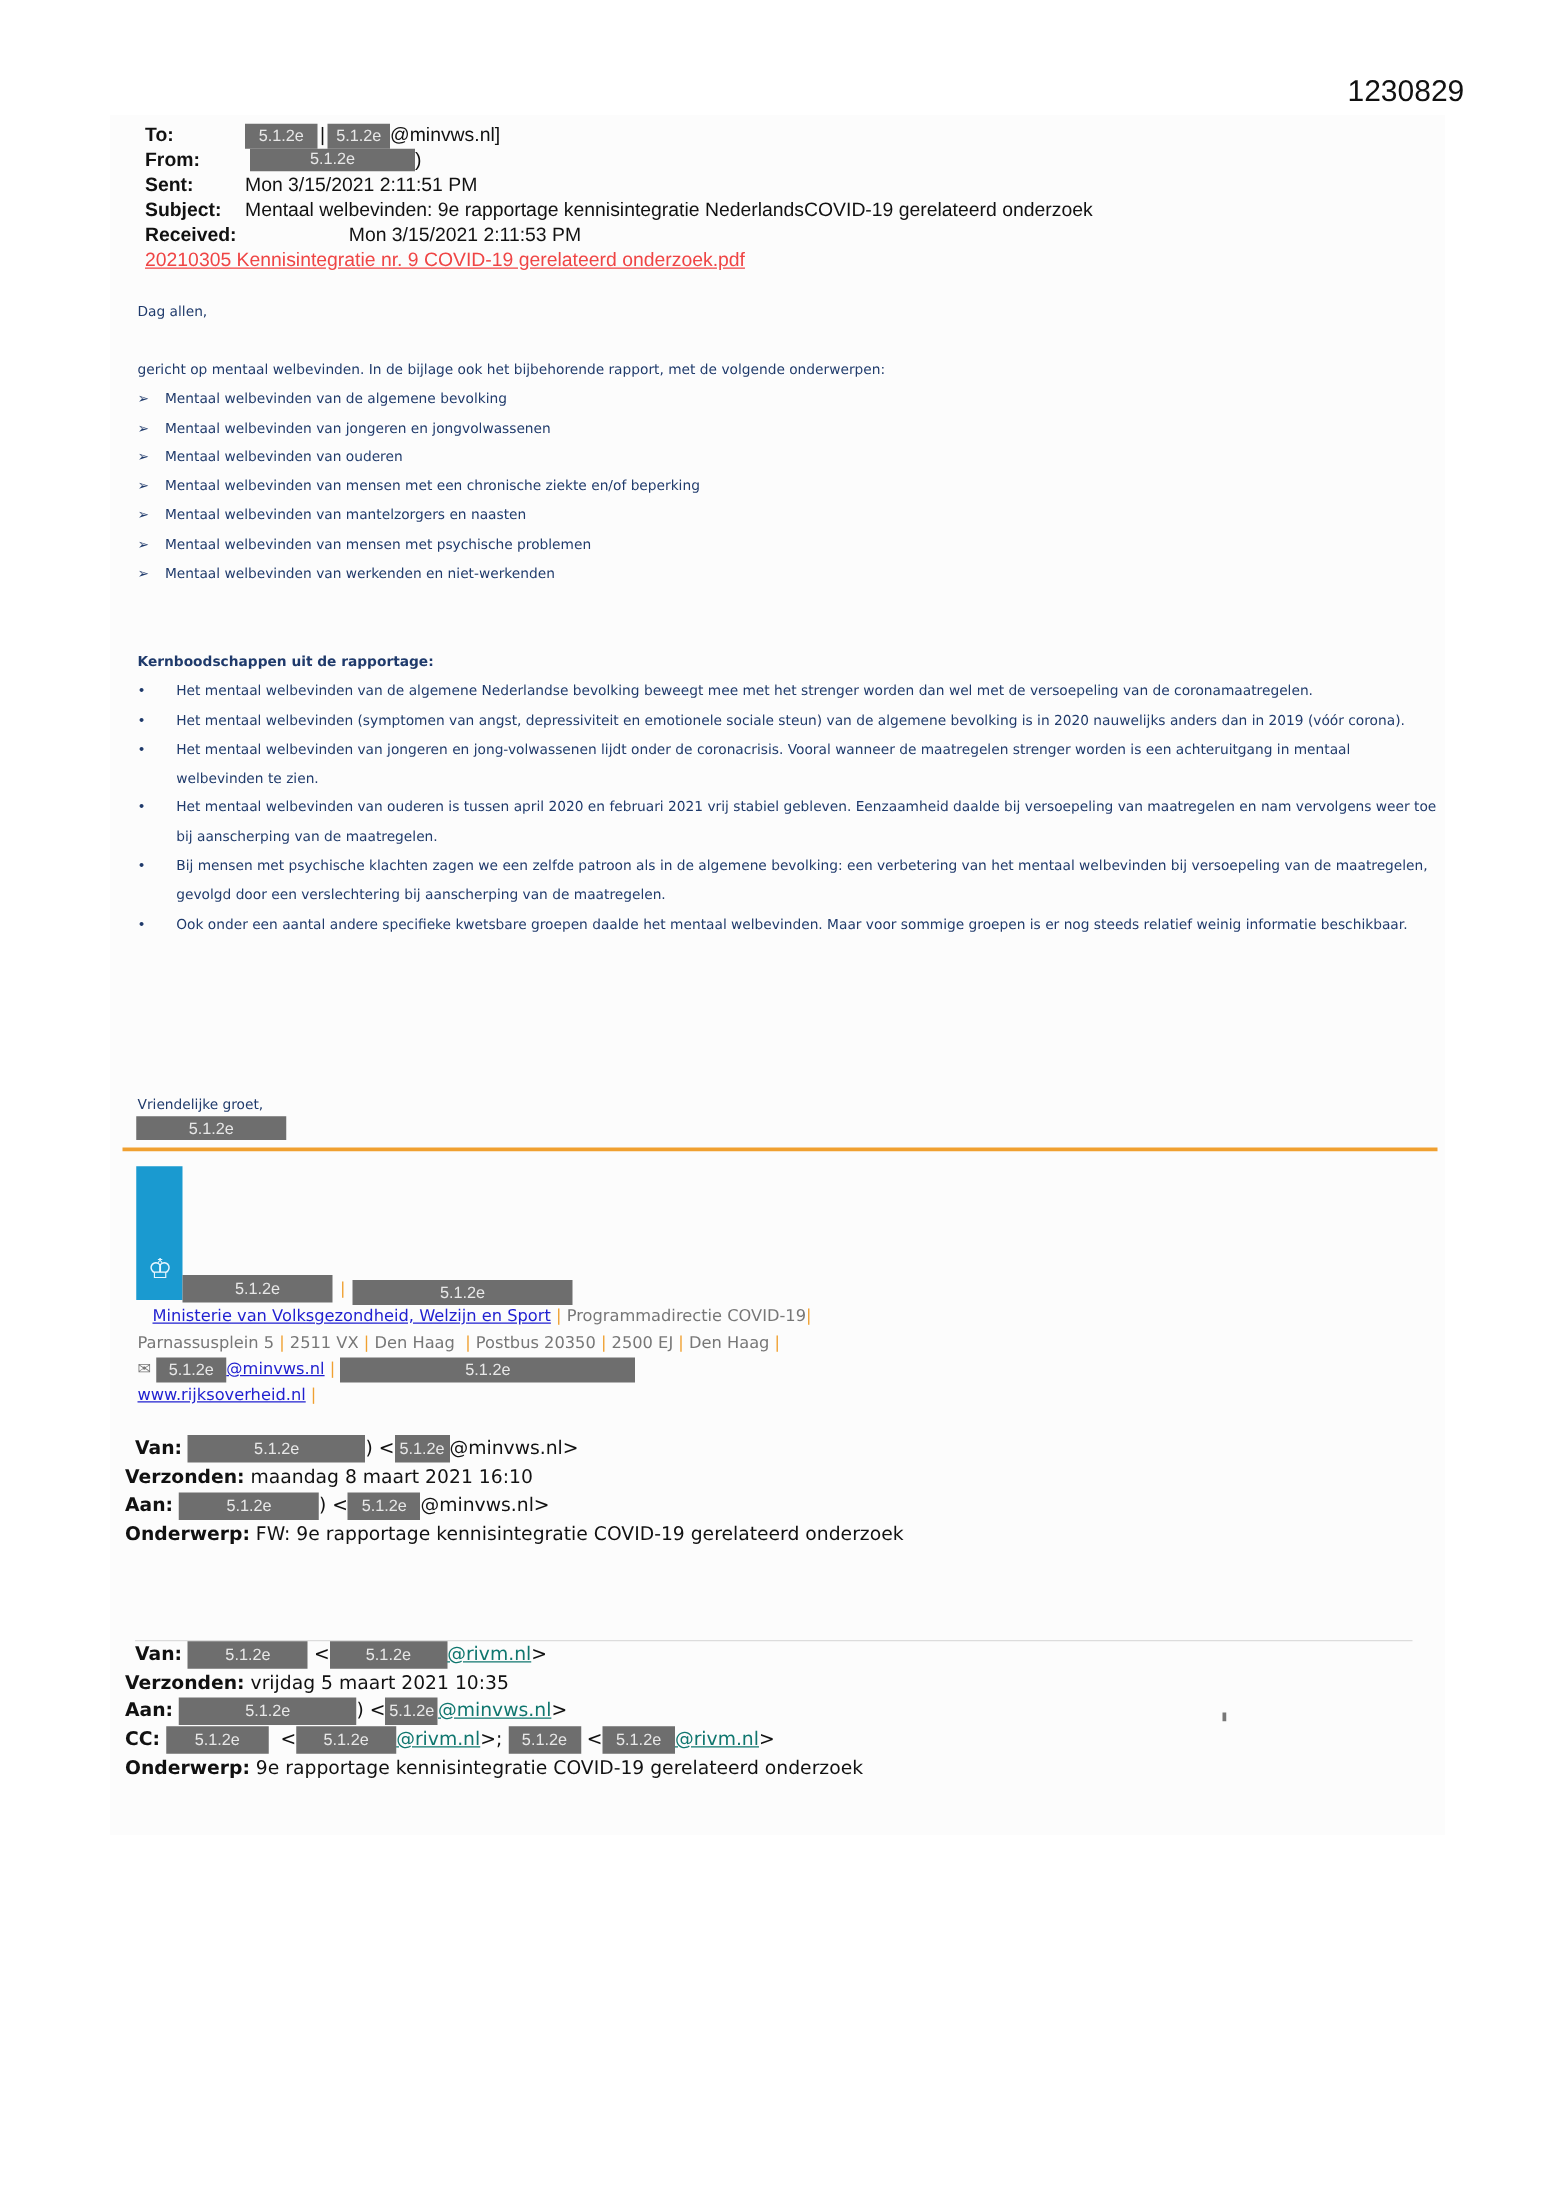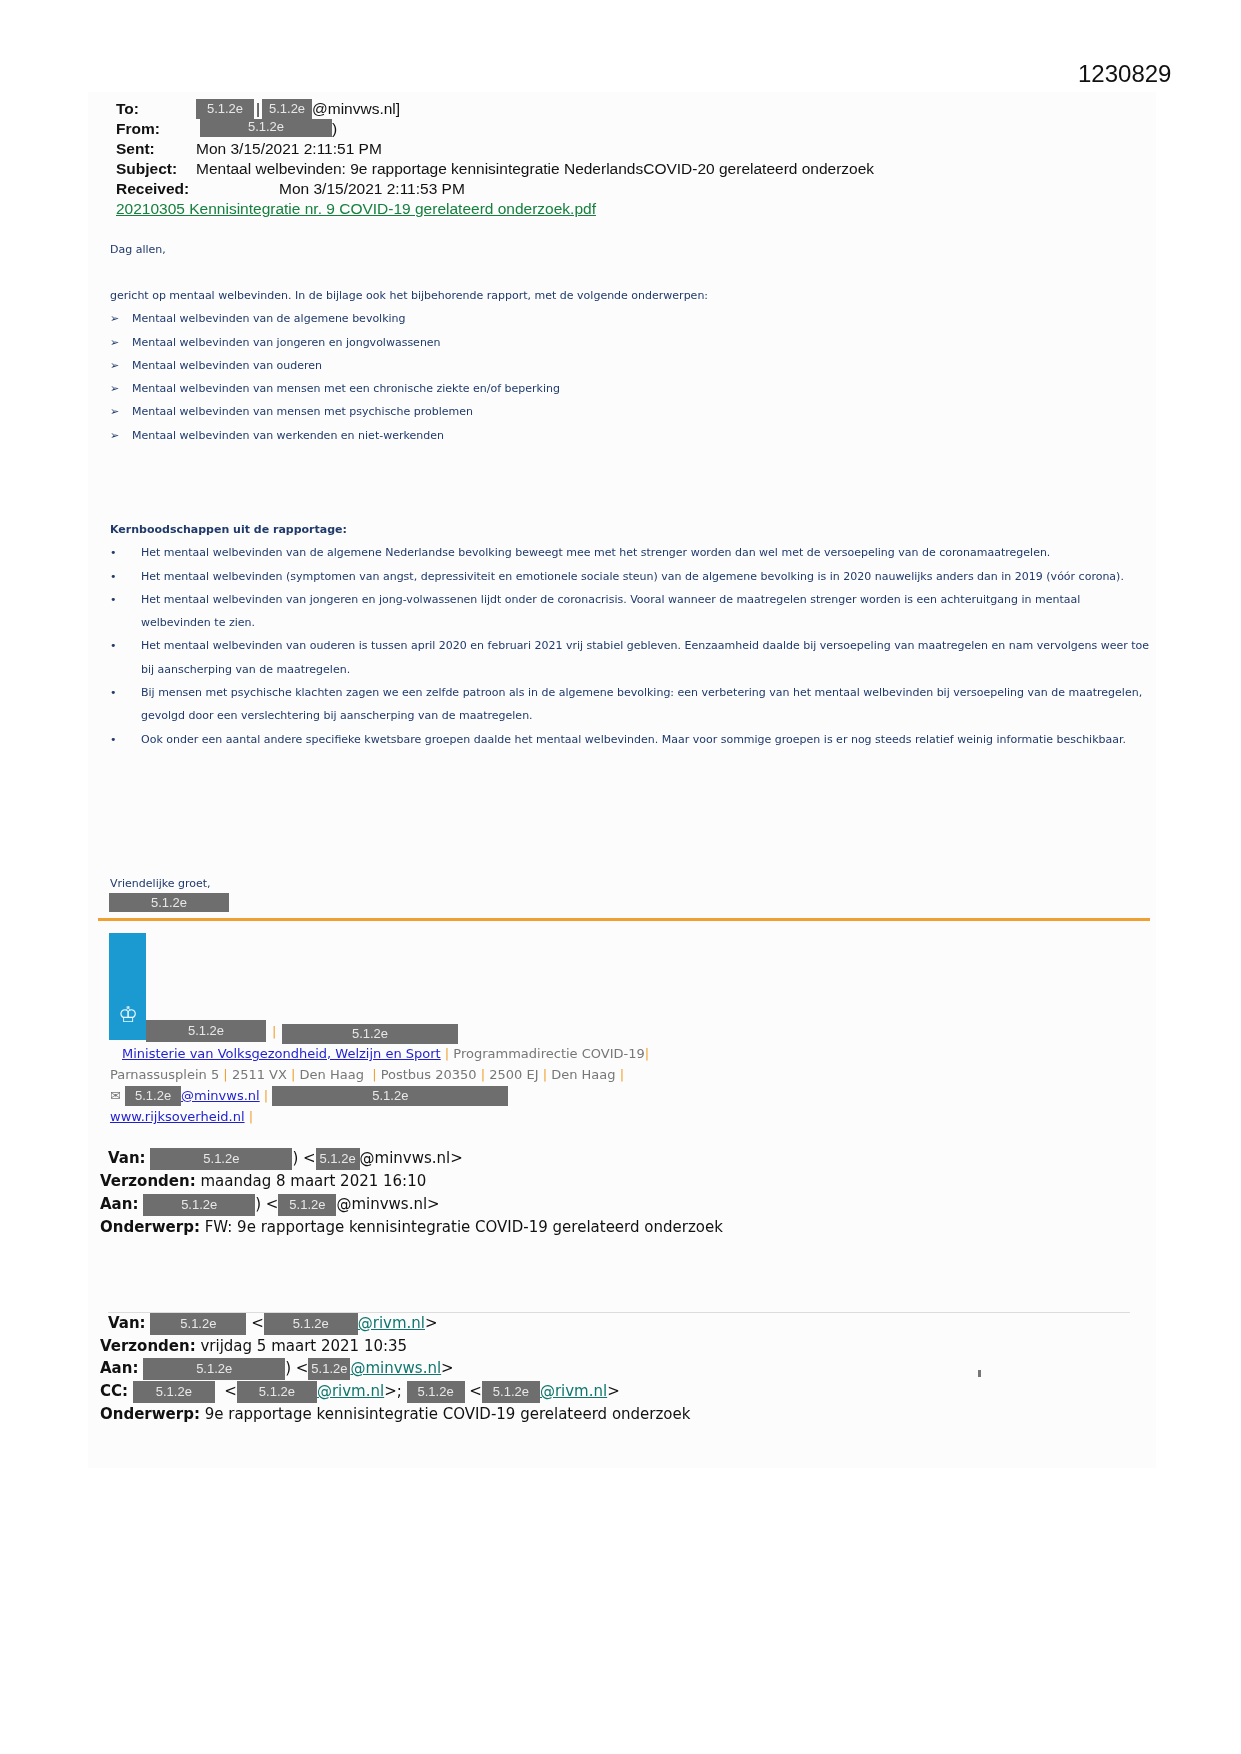--- a/index.html
+++ b/index.html
@@ -3,21 +3,21 @@
 <meta charset="utf-8">
 <style>
   html, body { margin: 0; padding: 0; background: #ffffff; }
   body { width: 1241px; height: 1754px; position: relative; overflow: hidden; }
   .page-id { position: absolute; top: 60px; left: 1078px; font-family: "Liberation Sans", sans-serif; font-size: 24px; color: #111; }
   .doc-area { position: absolute; left: 88px; top: 92px; width: 1068px; height: 1376px; background: #fcfcfc; }
   .hdr { position: absolute; left: 116px; font-family: "Liberation Sans", sans-serif; font-size: 15.5px; color: #111; line-height: 20px; white-space: nowrap; }
   .hdr b { font-weight: bold; display: inline-block; }
   .redact { display: inline-block; background: #6e6e6e; color: #e8e8e8; font-family: "Liberation Sans", sans-serif; font-size: 13px; text-align: center; line-height: 20px; height: 20px; vertical-align: top; }
   .redact-abs { position: absolute; background: #6e6e6e; color: #e8e8e8; font-family: "Liberation Sans", sans-serif; font-size: 13px; text-align: center; }
-  a.lnk { color: #15803d; text-decoration: underline; }
+  a.lnk { color: #ef4444; text-decoration: underline; }
   .body-text { position: absolute; left: 110px; font-family: "DejaVu Sans", sans-serif; font-size: 11px; color: #1f3a6b; line-height: 23.3px; }
   .body-text .line { white-space: nowrap; }
   .arrow { display: inline-block; width: 22px; }
   .kern-title { font-weight: bold; }
   .bullet { position: relative; padding-left: 31px; width: 1010px; white-space: normal; }
   .bullet .dot { position: absolute; left: 0; top: 0; }
   .orange-rule { position: absolute; left: 98px; top: 918px; width: 1052px; height: 3px; background: #f0a030; }
   .logo-bar { position: absolute; left: 109px; top: 933px; width: 37px; height: 107px; background: #1a9ad0; }
   .crest { position: absolute; left: 113px; top: 1000px; width: 30px; height: 30px; color: #e8f6ff; font-size: 22px; text-align: center; line-height: 30px; }
   .sig { position: absolute; left: 110px; font-family: "DejaVu Sans", sans-serif; font-size: 13px; color: #777; white-space: nowrap; line-height: 20px; }
@@ -38,37 +38,38 @@
 <div class="hdr" style="top:99px;">
   <b style="width:80px">To:</b><span class="redact" style="width:58px">5.1.2e</span><span style="margin:0 2px">|</span><span class="redact" style="width:50px">5.1.2e</span><span>@minvws.nl]</span>
 </div>
 <div class="hdr" style="top:119px;">
   <b style="width:84px">From:</b><span class="redact" style="width:132px;height:18px;line-height:16px">5.1.2e</span><span>)</span>
 </div>
 <div class="hdr" style="top:139px;">
   <b style="width:80px">Sent:</b><span>Mon 3/15/2021 2:11:51 PM</span>
 </div>
 <div class="hdr" style="top:159px;">
-  <b style="width:80px">Subject:</b><span>Mentaal welbevinden: 9e rapportage kennisintegratie NederlandsCOVID-20 gerelateerd onderzoek</span>
+  <b style="width:80px">Subject:</b><span>Mentaal welbevinden: 9e rapportage kennisintegratie NederlandsCOVID-19 gerelateerd onderzoek</span>
 </div>
 <div class="hdr" style="top:179px;">
   <b style="width:163px">Received:</b><span>Mon 3/15/2021 2:11:53 PM</span>
 </div>
 <div class="hdr" style="top:199px;">
   <a class="lnk">20210305 Kennisintegratie nr. 9 COVID-19 gerelateerd onderzoek.pdf</a>
 </div>
 
 <div class="body-text" style="top:238px;">Dag allen,</div>
 
 <div class="body-text" style="top:284px;">
   <div class="line">gericht op mentaal welbevinden. In de bijlage ook het bijbehorende rapport, met de volgende onderwerpen:</div>
   <div class="line"><span class="arrow">➢</span><span>Mentaal welbevinden van de algemene bevolking</span></div>
   <div class="line"><span class="arrow">➢</span><span>Mentaal welbevinden van jongeren en jongvolwassenen</span></div>
   <div class="line"><span class="arrow">➢</span><span>Mentaal welbevinden van ouderen</span></div>
   <div class="line"><span class="arrow">➢</span><span>Mentaal welbevinden van mensen met een chronische ziekte en/of beperking</span></div>
+  <div class="line"><span class="arrow">➢</span><span>Mentaal welbevinden van mantelzorgers en naasten</span></div>
   <div class="line"><span class="arrow">➢</span><span>Mentaal welbevinden van mensen met psychische problemen</span></div>
   <div class="line"><span class="arrow">➢</span><span>Mentaal welbevinden van werkenden en niet-werkenden</span></div>
 </div>
 
 <div class="body-text" style="top:518px;">
   <div class="line kern-title">Kernboodschappen uit de rapportage:</div>
   <div class="bullet"><span class="dot">•</span><span>Het mentaal welbevinden van de algemene Nederlandse bevolking beweegt mee met het strenger worden dan wel met de versoepeling van de coronamaatregelen.</span></div>
   <div class="bullet"><span class="dot">•</span><span>Het mentaal welbevinden (symptomen van angst, depressiviteit en emotionele sociale steun) van de algemene bevolking is in 2020 nauwelijks anders dan in 2019 (vóór corona).</span></div>
   <div class="bullet"><span class="dot">•</span><span>Het mentaal welbevinden van jongeren en jong-volwassenen lijdt onder de coronacrisis. Vooral wanneer de maatregelen strenger worden is een achteruitgang in mentaal welbevinden te zien.</span></div>
   <div class="bullet"><span class="dot">•</span><span>Het mentaal welbevinden van ouderen is tussen april 2020 en februari 2021 vrij stabiel gebleven. Eenzaamheid daalde bij versoepeling van maatregelen en nam vervolgens weer toe bij aanscherping van de maatregelen.</span></div>

